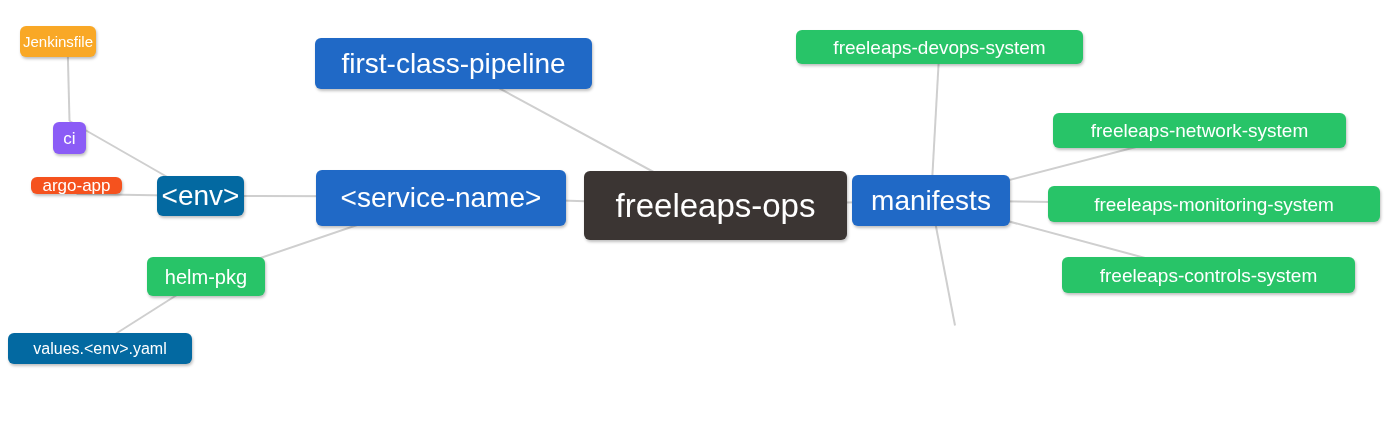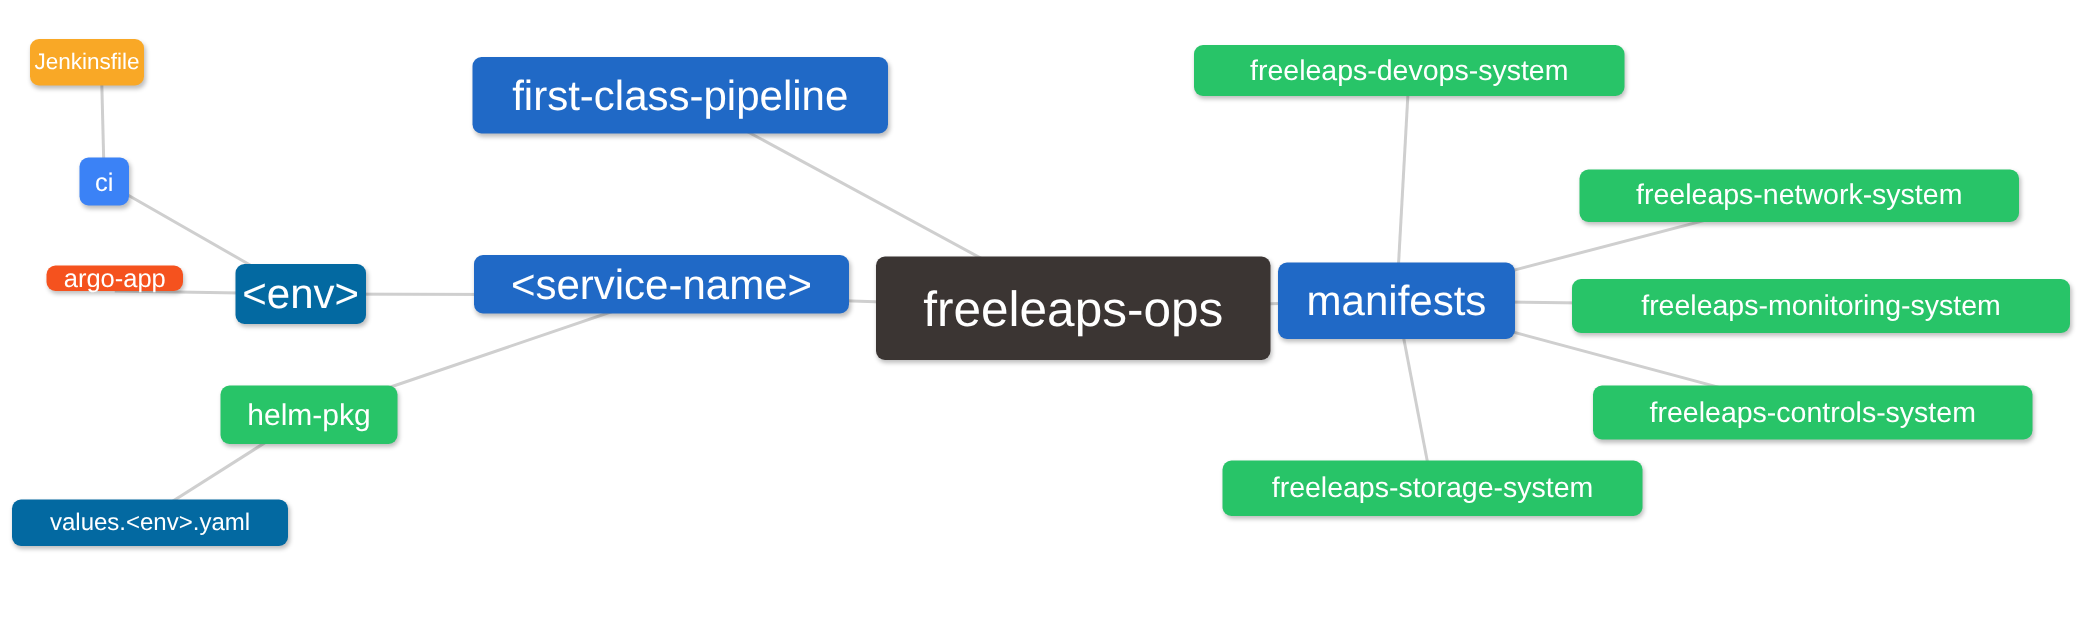--- a/index.html
+++ b/index.html
@@ -45,26 +45,25 @@
       <line x1="67.5" y1="41.5" x2="69.5" y2="121" stroke="#cfcfcf" stroke-width="2"></line>
       <line x1="92.5" y1="348.5" x2="206" y2="276.5" stroke="#cfcfcf" stroke-width="2"></line>
       <line x1="939.5" y1="47" x2="931" y2="200.5" stroke="#cfcfcf" stroke-width="2"></line>
       <line x1="1199.5" y1="130.5" x2="931" y2="200.5" stroke="#cfcfcf" stroke-width="2"></line>
       <line x1="1214" y1="204" x2="931" y2="200.5" stroke="#cfcfcf" stroke-width="2"></line>
       <line x1="1208.5" y1="275" x2="931" y2="200.5" stroke="#cfcfcf" stroke-width="2"></line>
       <line x1="955" y1="325.5" x2="931" y2="200.5" stroke="#cfcfcf" stroke-width="2"></line>
     </svg>
 <div class="node" style="left: 584px; top: 171px; width: 263px; height: 69px; font-size: 33px; background: rgb(59, 53, 51);">freeleaps-ops</div>
     <div class="node" style="left: 315px; top: 38px; width: 277px; height: 51px; font-size: 28px; background: rgb(32, 105, 198);">first-class-pipeline</div>
-    <div class="node" style="left: 316px; top: 170px; width: 250px; height: 39px; font-size: 28px; background: rgb(32, 105, 198);">&lt;service-name&gt;</div>
+    <div class="node" style="left: 316px; top: 170px; width: 250px; height: 56px; font-size: 28px; background: rgb(32, 105, 198);">&lt;service-name&gt;</div>
     <div class="node" style="left: 852px; top: 175px; width: 158px; height: 51px; font-size: 28px; background: rgb(32, 105, 198);">manifests</div>
     <div class="node" style="left: 157px; top: 176px; width: 87px; height: 40px; font-size: 28px; background: #0369a1;">&lt;env&gt;</div>
     <div class="node" style="left: 147px; top: 257px; width: 118px; height: 39px; font-size: 20px; background: rgb(40, 196, 104);">helm-pkg</div>
     <div class="node" style="left: 796px; top: 30px; width: 287px; height: 34px; font-size: 19px; background: rgb(40, 196, 104);">freeleaps-devops-system</div>
     <div class="node" style="left: 1053px; top: 113px; width: 293px; height: 35px; font-size: 19px; background: rgb(40, 196, 104);">freeleaps-network-system</div>
     <div class="node" style="left: 1048px; top: 186px; width: 332px; height: 36px; font-size: 19px; background: rgb(40, 196, 104);">freeleaps-monitoring-system</div>
     <div class="node" style="left: 1062px; top: 257px; width: 293px; height: 36px; font-size: 19px; background: rgb(40, 196, 104);">freeleaps-controls-system</div>
-    <div class="node" style="left: 815px; top: 307px; width: 280px; height: 37px; font-size: 19px; background: rgb(40, 196, 104);">freeleaps-storage-system</div>
-    <div class="node" style="left: 53px; top: 105px; width: 33px; height: 32px; font-size: 17px; background: #3b82f6;">ci</div>
+    <div class="node" style="left: 53px; top: 122px; width: 33px; height: 32px; font-size: 17px; background: #8b5cf6;">ci</div>
     <div class="node" style="left: 31px; top: 177px; width: 91px; height: 17px; font-size: 17px; background: rgb(245, 82, 30);">argo-app</div>
     <div class="node" style="left: 8px; top: 333px; width: 184px; height: 31px; font-size: 16px; background: #0369a1;">values.&lt;env&gt;.yaml</div>
     <div class="node" style="left: 20px; top: 26px; width: 76px; height: 31px; font-size: 15px; background: rgb(249, 168, 38);">Jenkinsfile</div>
   </div>
 
 </body></html>

